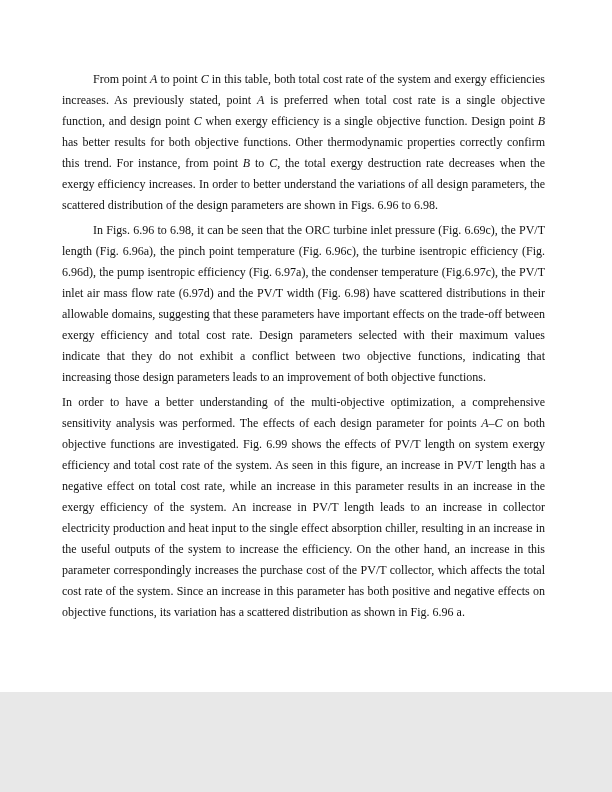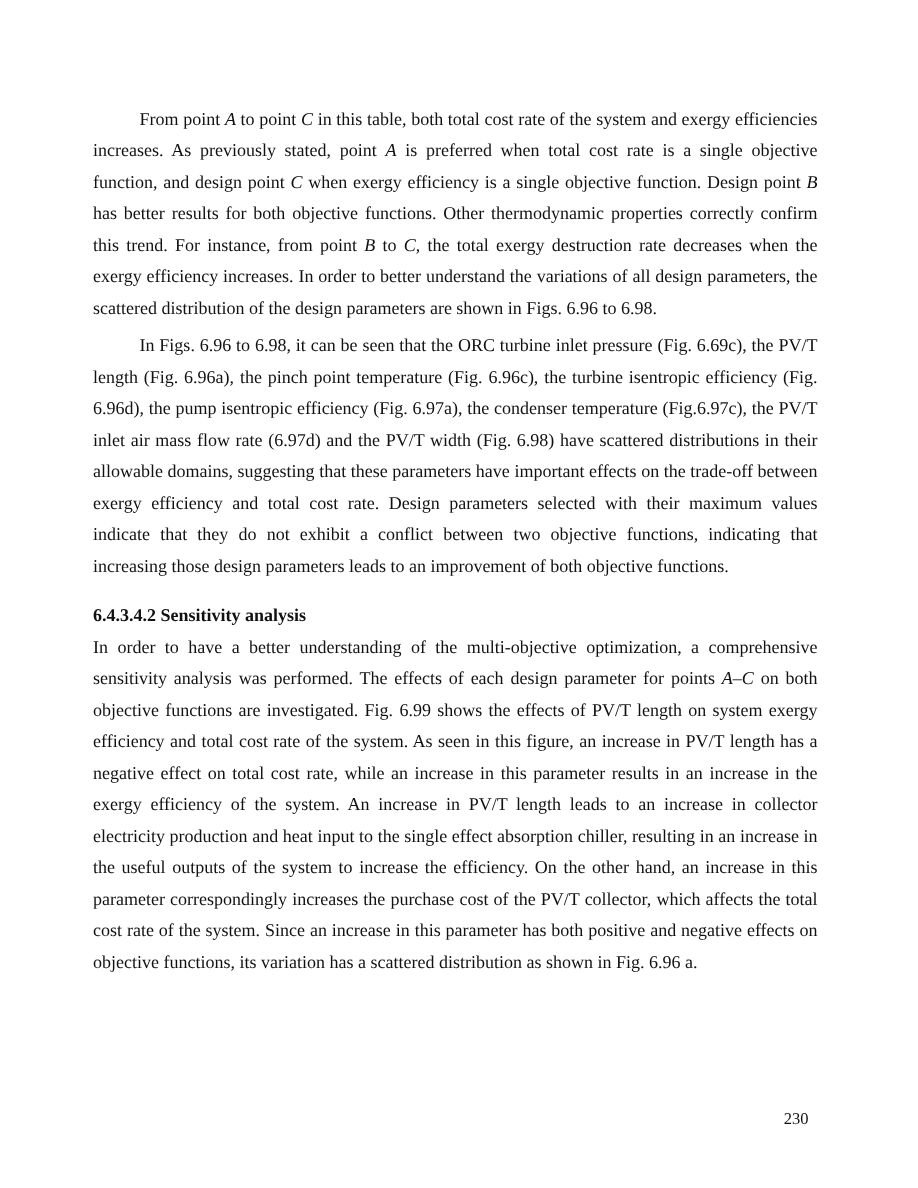--- a/index.html
+++ b/index.html
@@ -1,19 +1,19 @@
 <!DOCTYPE html>
 <html><head>
 <meta charset="utf-8">
 <style>
   html, body { margin: 0; padding: 0; background: #e8e8e8; }
   .page {
     position: relative;
     width: 612px;
-    height: 792px;
+    height: 692px;
     margin: 0 auto;
     background: #ffffff;
     font-family: "Liberation Serif", serif;
     color: #111111;
     overflow: hidden;
   }
   .text-block {
     position: absolute;
     left: 62px;
     top: 69px;
@@ -43,17 +43,16 @@
     color: #111111;
   }
 </style>
 </head>
 <body>
 
 <div class="page">
   <main class="text-block">
     <p class="para indent"><span>From point </span><em>A</em><span> to point </span><em>C</em><span> in this table, both total cost rate of the system and exergy efficiencies increases. As previously stated, point </span><em>A</em><span> is preferred when total cost rate is a single objective function, and design point </span><em>C</em><span> when exergy efficiency is a single objective function. Design point </span><em>B</em><span> has better results for both objective functions. Other thermodynamic properties correctly confirm this trend. For instance, from point </span><em>B</em><span> to </span><em>C</em><span>, the total exergy destruction rate decreases when the exergy efficiency increases. In order to better understand the variations of all design parameters, the scattered distribution of the design parameters are shown in Figs. 6.96 to 6.98.</span></p>
     <p class="para indent"><span>In Figs. 6.96 to 6.98,  it can be seen that the ORC turbine inlet pressure (Fig. 6.69c), the PV/T length (Fig. 6.96a), the pinch point temperature (Fig. 6.96c), the turbine isentropic efficiency (Fig. 6.96d), the pump isentropic efficiency (Fig. 6.97a), the condenser temperature (Fig.6.97c), the PV/T inlet air mass flow rate (6.97d) and the PV/T width (Fig. 6.98) have scattered distributions in their allowable domains, suggesting that these parameters have important effects on the trade-off between exergy efficiency and total cost rate. Design parameters selected with their maximum values indicate that they do not exhibit a conflict between two objective functions, indicating that increasing those design parameters leads to an improvement of both objective functions.</span></p>
-    <h2 class="section-heading">6.4.3.4.2 Sensitivity analysis</h2>
     <p class="para"><span>In order to have a better understanding of the multi-objective optimization, a comprehensive sensitivity analysis was performed. The effects of each design parameter for points </span><em>A</em><span>–</span><em>C</em><span> on both objective functions are investigated. Fig. 6.99 shows the effects of PV/T length on system exergy efficiency and total cost rate of the system. As seen in this figure, an increase in PV/T length has a negative effect on total cost rate, while an increase in this parameter results in an increase in the exergy efficiency of the system. An increase in PV/T length leads to an increase in collector electricity production and heat input to the single effect absorption chiller, resulting in an increase in the useful outputs of the system to increase the efficiency. On the other hand, an increase in this parameter correspondingly increases the purchase cost of the PV/T collector, which affects the total cost rate of the system. Since an increase in this parameter has both positive and negative effects on objective functions, its variation has a scattered distribution as shown in Fig. 6.96 a.</span></p>
   </main>
   <div class="page-number">230</div>
 </div>
 
 </body></html>

